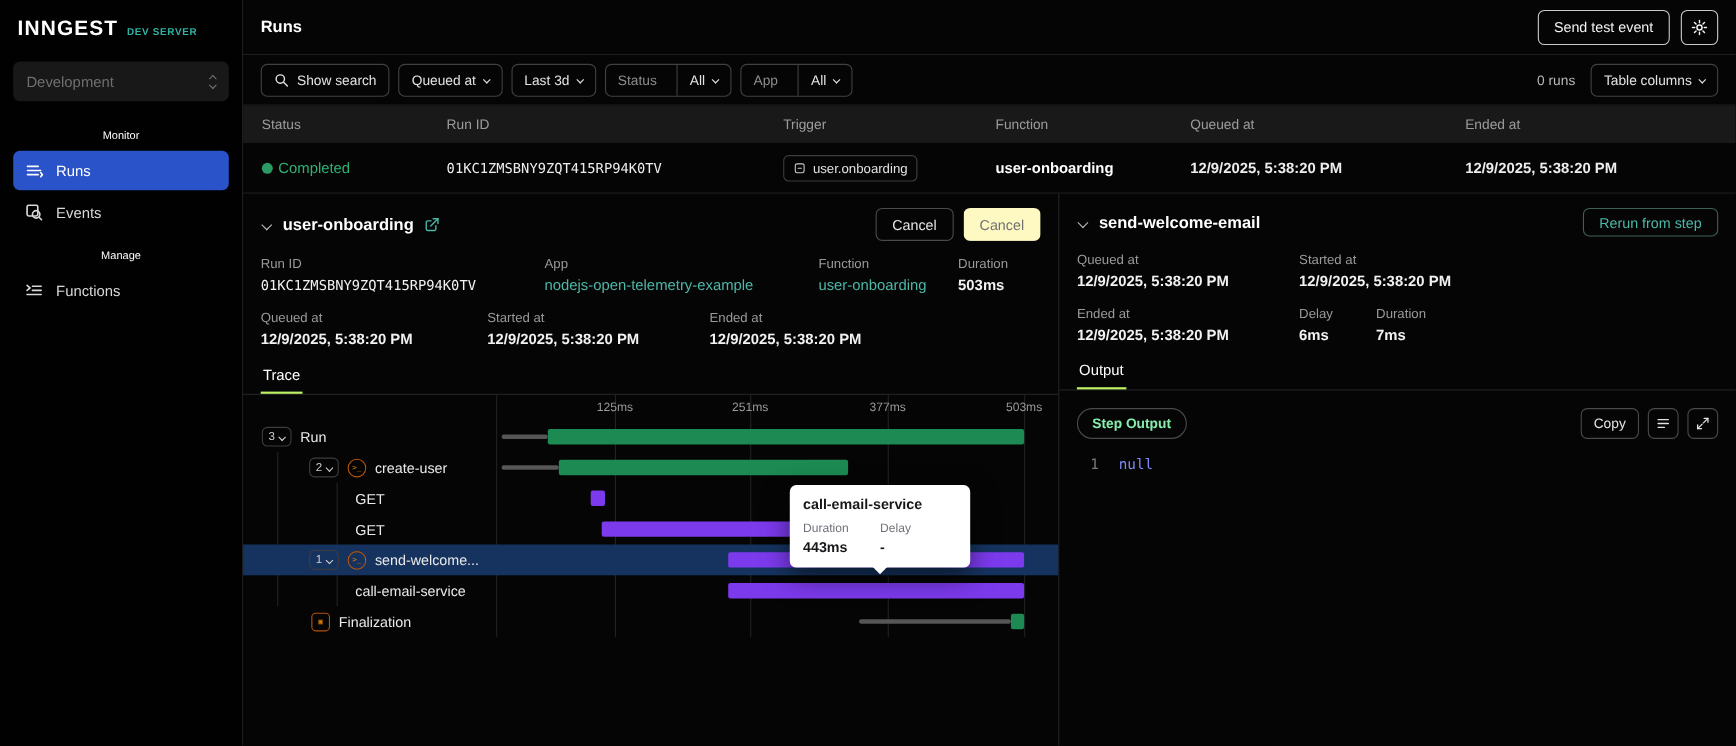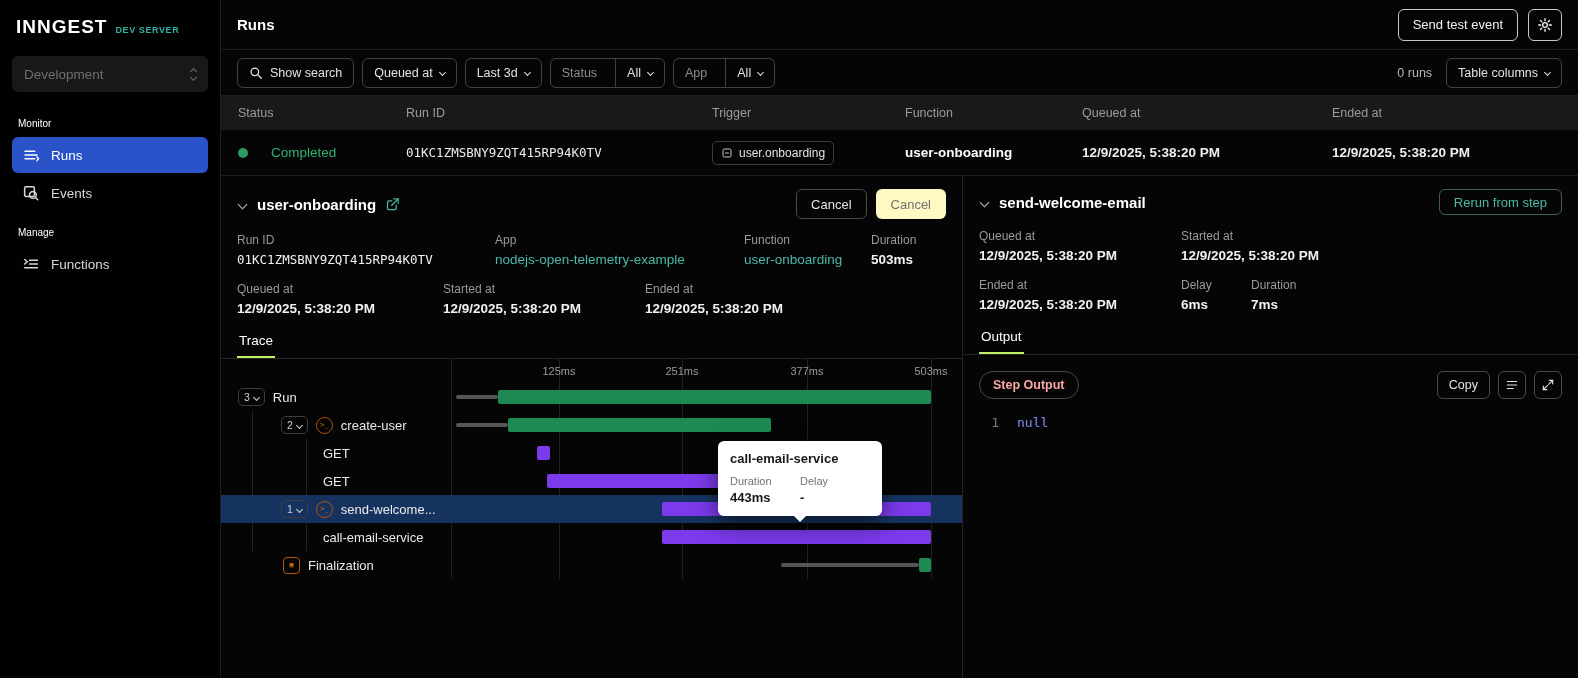--- a/index.html
+++ b/index.html
@@ -5,21 +5,21 @@
   * { margin:0; padding:0; box-sizing:border-box; }
   html,body { width:1578px; height:678px; }
   body {
     background:#050505; color:#e4e4e4;
     font-family:"Liberation Sans", sans-serif; font-size:13px;
     display:flex; overflow:hidden;
   }
   svg { display:block; }
 
   
-  .sidebar { width:221px; flex-shrink:0; background:#010101; border-right:1px solid #1e1e1e; padding:16px 12px; }
+  .sidebar { width:221px; flex-shrink:0; background:#010101; border-right:1px solid #1e1e1e; padding:16px 12px;text-align:center; }
   .logo-row { display:flex; align-items:baseline; gap:8px; padding:0 4px; margin-bottom:18px; }
   .logo { font-size:19px; font-weight:800; letter-spacing:1px; color:#fff; }
   .dev-badge { font-size:9px; font-weight:700; letter-spacing:.6px; color:#2fb3a3; }
   .env-select { background:#181818; border-radius:6px; height:36px; display:flex; align-items:center; justify-content:space-between; padding:0 12px; color:#6f6f6f; font-size:13.5px; margin-bottom:26px; cursor:default; }
   .updown { display:flex; flex-direction:column; gap:1px; }
   .chev { width:7px; height:7px; border-right:1.5px solid currentColor; border-bottom:1.5px solid currentColor; transform:rotate(45deg); flex-shrink:0; }
   .chev.up { transform:rotate(-135deg); }
   .chev.sm { width:5px; height:5px; }
   .section-label { font-size:10px; color:#ffffff; padding:0 6px; margin:16px 0 8px; }
   .nav-item { display:flex; align-items:center; gap:11px; height:36px; border-radius:6px; padding:0 10px; color:#d8d8d8; font-size:13.5px; margin-bottom:2px; cursor:pointer; }
@@ -44,21 +44,21 @@
   .chip.divided { padding:0; }
   .chip.divided .seg { height:100%; display:flex; align-items:center; gap:7px; padding:0 11px; }
   .chip.divided .seg + .seg { border-left:1px solid #414141; }
   .spacer { flex:1; }
   .runs-count { color:#b9b9b9; font-size:12.5px; margin-right:6px; }
 
   
   .thead, .trow { display:grid; grid-template-columns:168px 306px 193px 177px 250px 1fr; align-items:center; padding-left:17px; }
   .thead { height:34px; flex-shrink:0; background:#191919; color:#9c9c9c; font-size:12.5px; }
   .trow { height:46px; flex-shrink:0; border-bottom:1px solid #1e1e1e; cursor:pointer; }
-  .status-cell { display:flex; align-items:center; gap:23px; color:#2eb375; font-size:13.5px; }
+  .status-cell { display:flex; align-items:center; gap:5px; color:#2eb375; font-size:13.5px; }
   .dot { width:10px; height:10px; border-radius:50%; background:#2c9b63; }
   .mono { font-family:"DejaVu Sans Mono", monospace; }
   .runid { font-size:12.5px; color:#ededed; }
   .trigger-badge { display:inline-flex; align-items:center; gap:6px; border:1px solid #3d3d3d; border-radius:5px; padding:4px 8px; font-size:12px; color:#e2e2e2; width:fit-content; }
   .fn-name { font-size:13.5px; font-weight:700; color:#fff; }
   .date-cell { font-size:13.5px; color:#ededed; font-weight:600; }
 
   
   .detail { flex:1; min-height:0; display:flex; }
   .run-panel { width:742px; flex-shrink:0; border-right:1px solid #242424; display:flex; flex-direction:column; }
@@ -97,21 +97,21 @@
   .tooltip { position:absolute; left:497px; top:82px; width:164px; background:#fff; border-radius:6px; padding:10px 12px 11px; z-index:6; box-shadow:0 8px 24px rgba(0,0,0,.55); }
   .tooltip:after { content:""; position:absolute; bottom:-6px; left:calc(50% - 7px); border-left:7px solid transparent; border-right:7px solid transparent; border-top:7px solid #fff; }
   .tt-title { color:#18181b; font-weight:700; font-size:13px; margin-bottom:9px; }
   .tt-grid { display:grid; grid-template-columns:1fr 1fr; row-gap:3px; }
   .tt-lab { color:#71717a; font-size:11px; }
   .tt-val { color:#18181b; font-size:13px; font-weight:600; }
 
   
   .output-area { flex:1; min-height:0; padding:16px; }
   .output-toolbar { display:flex; align-items:center; gap:8px; }
-  .pill { border:1px solid #4a4a4a; border-radius:999px; height:28px; display:inline-flex; align-items:center; padding:0 13px; font-size:12.5px; font-weight:600; color:#fca5a5; background:transparent; font-family:inherit; cursor:pointer;text-align:center; }
+  .pill { border:1px solid #4a4a4a; border-radius:999px; height:28px; display:inline-flex; align-items:center; padding:0 13px; font-size:12.5px; font-weight:600; color:#86efac; background:transparent; font-family:inherit; cursor:pointer;text-align:center; }
   .tool-btn { border:1px solid #4a4a4a; background:transparent; color:#e4e4e4; border-radius:6px; height:28px; padding:0 11px; font-size:12.5px; font-family:inherit; display:inline-flex; align-items:center; justify-content:center; cursor:pointer; }
   .tool-btn.sq { width:28px; padding:0; }
   .code { margin-top:16px; font-family:"DejaVu Sans Mono", monospace; font-size:13px; display:flex; gap:18px; padding-left:6px; }
   .line-no { color:#7a7a7a; width:14px; text-align:right; }
   .code-val { color:#818cf8; }
 </style>
 </head>
 <body>
 
 <aside class="sidebar">

